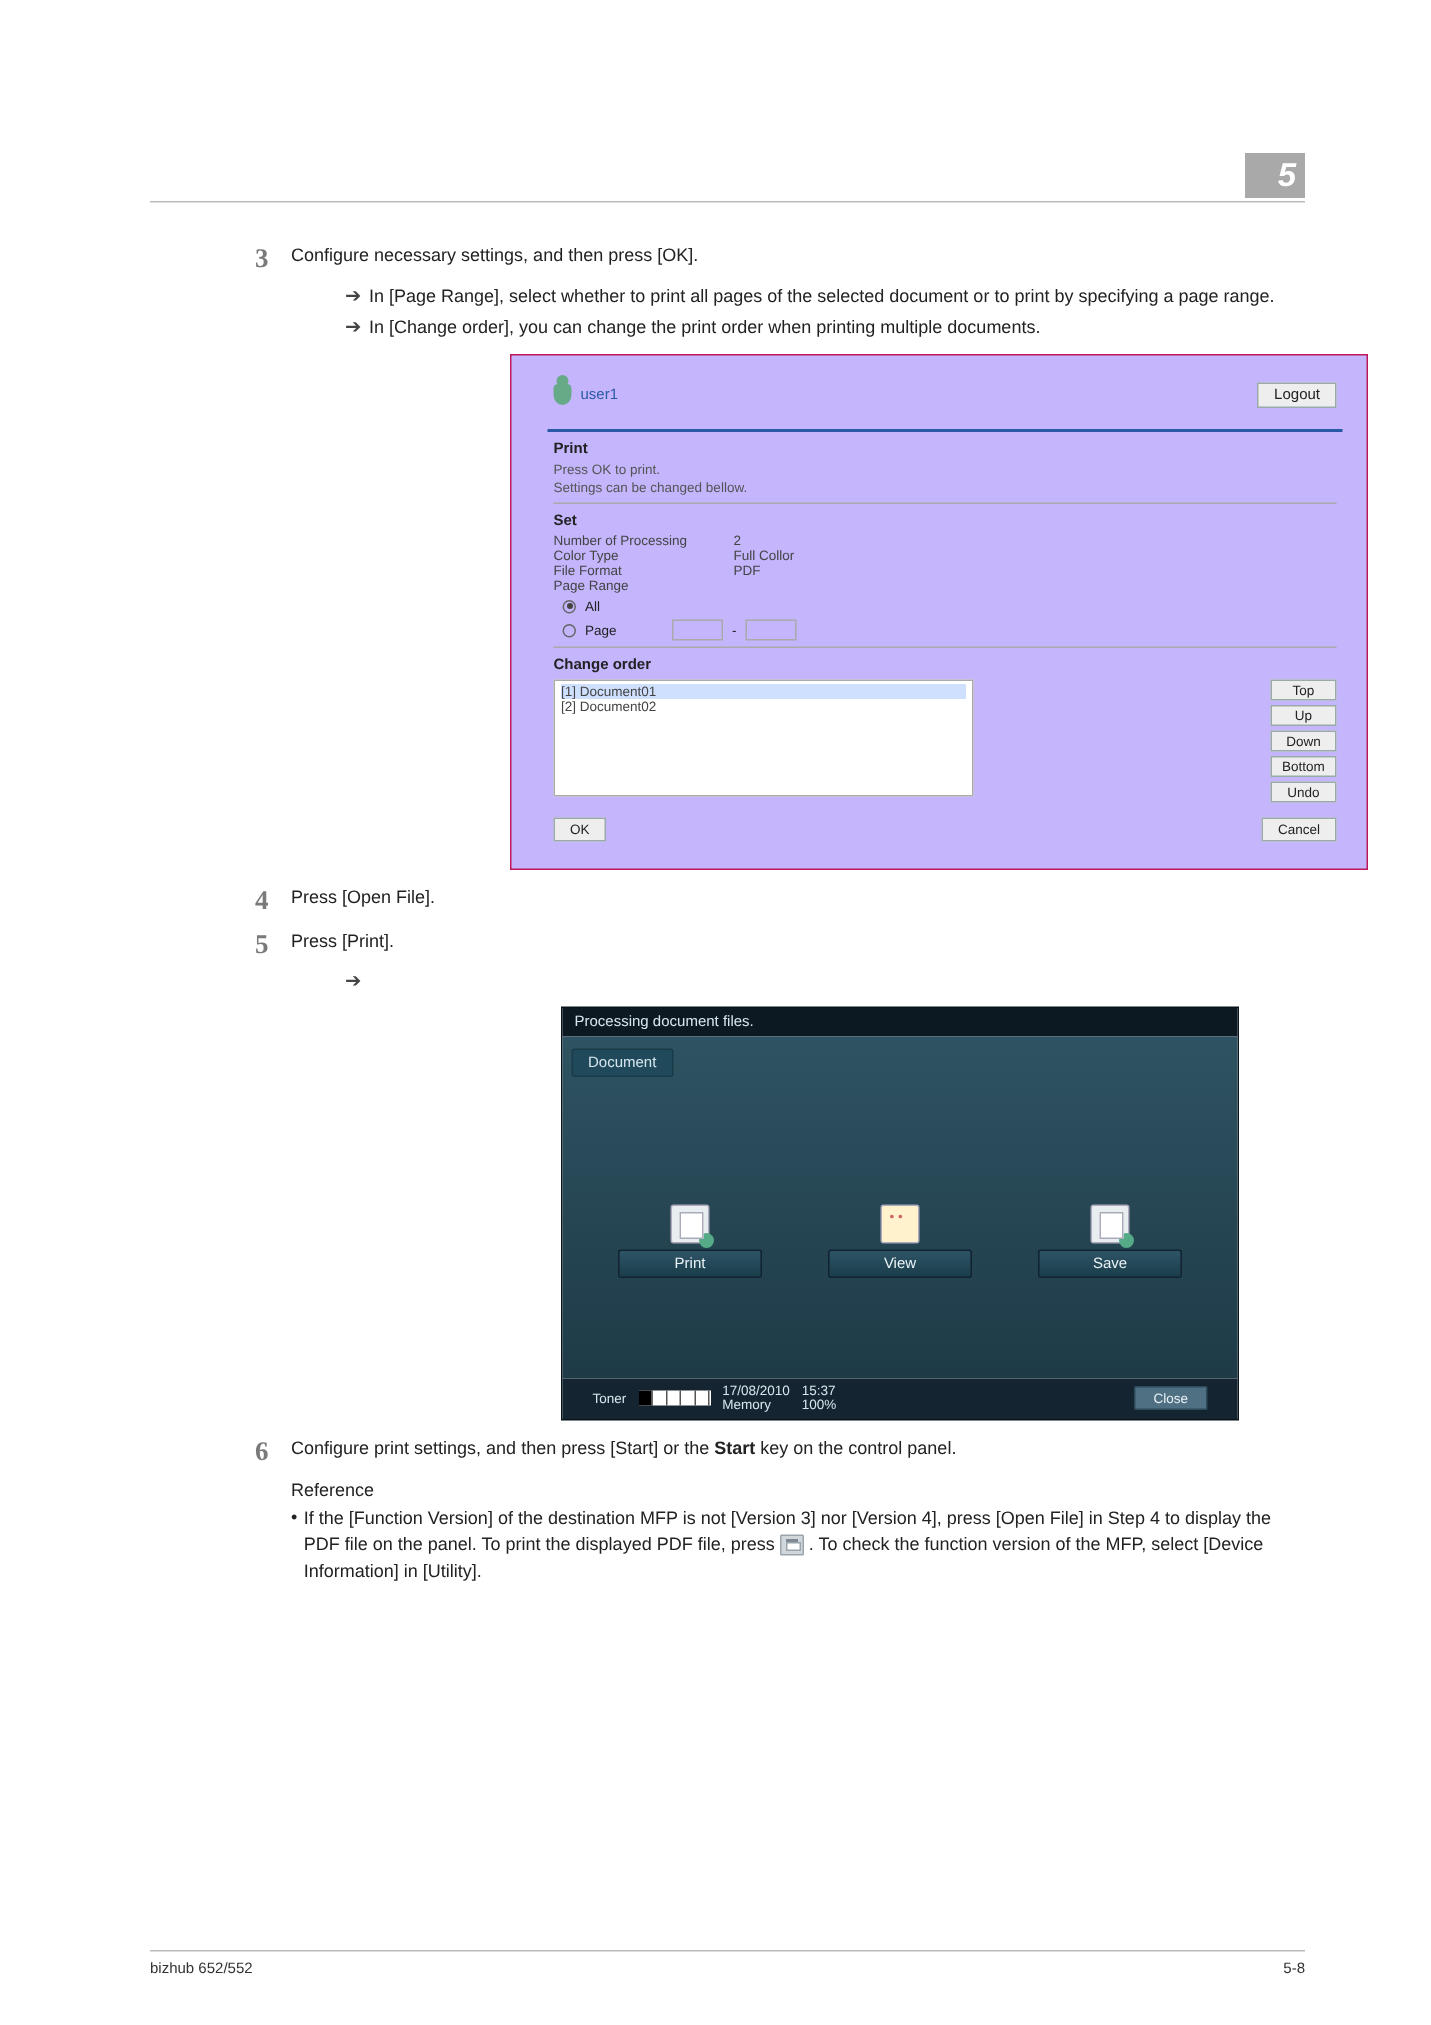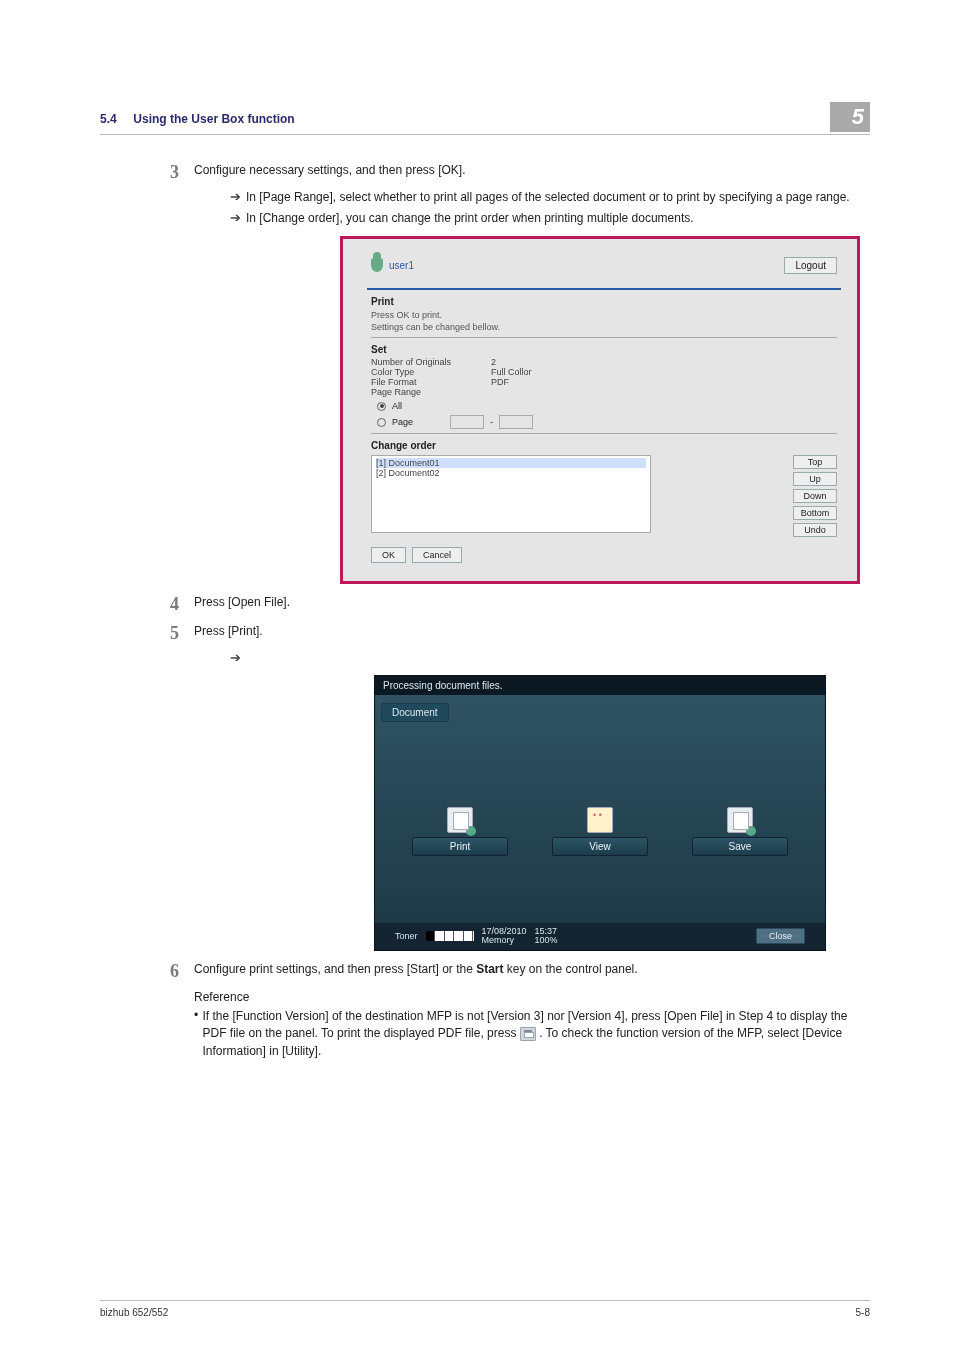--- a/index.html
+++ b/index.html
@@ -18,21 +18,21 @@
   .arrow { width: 16px; color: #444; font-size: 13px; line-height: 1.3; }
   .sub-text { font-size: 12px; line-height: 1.45; max-width: 620px; }
   .ref-head { margin: 8px 0 0 94px; font-size: 12px; }
   .bullet-row { display: flex; align-items: flex-start; margin: 4px 0 0 94px; }
   .bullet-row .dot { width: 18px; font-size: 12px; line-height: 1.3; }
   .bullet-row .txt { font-size: 12px; line-height: 1.45; max-width: 670px; }
   .inline-icon { display: inline-block; vertical-align: middle; width: 16px; height: 14px; background: #d2d7dc; border: 1px solid #9aa4ad; position: relative; border-radius: 1px; }
   .inline-icon::before { content: ""; position: absolute; left: 3px; top: 2px; width: 8px; height: 3px; background: #7f8a94; }
   .inline-icon::after { content: ""; position: absolute; left: 3px; bottom: 2px; width: 8px; height: 4px; background: #fff; border: 1px solid #9aa4ad; }
   
-  .shot1 { width: 520px; margin: 8px 0 10px 240px; border: 3px solid #be185d; background: #e5e5e5; padding: 18px 20px 18px 28px; }
+  .shot1 { width: 572px; margin: 8px 0 10px 240px; border: 1px solid #be185d; background: #c4b5fd; padding: 18px 20px 18px 28px; }
   .shot1-top { display: flex; align-items: center; justify-content: space-between; margin-bottom: 14px; }
   .user-wrap { display: flex; align-items: center; gap: 6px; }
   .user-ico { width: 12px; height: 14px; background: #6a8; border-radius: 3px 3px 50% 50%; position: relative; }
   .user-ico::before { content: ""; position: absolute; top: -6px; left: 2px; width: 8px; height: 8px; background: #6a8; border-radius: 50%; }
   .shot1 .btn { font-size: 10px; padding: 2px 10px; border: 1px solid #9aa; background: #eee; cursor: pointer; }
   .shot1 hr.rule { border: none; border-top: 2px solid #2a59a5; margin: 0 -4px 6px; }
   .shot1 .sect-title { font-size: 10px; font-weight: bold; margin: 6px 0 2px; }
   .shot1 .small { font-size: 9px; color: #555; line-height: 1.35; }
   .shot1 .thinrule { border: none; border-top: 1px solid #aaa; margin: 4px 0; }
   .kv { display: flex; font-size: 9px; color: #444; }
@@ -41,21 +41,21 @@
   .radio-row { display: flex; align-items: center; gap: 6px; font-size: 9px; margin: 4px 0 2px 6px; }
   .radio { width: 9px; height: 9px; border: 1px solid #666; border-radius: 50%; display: inline-block; position: relative; }
   .radio.checked::after { content: ""; position: absolute; top: 1.5px; left: 1.5px; width: 4px; height: 4px; background: #444; border-radius: 50%; }
   .pg-input { width: 34px; height: 14px; border: 1px solid #aaa; font-size: 9px; display: inline-block; }
   .order-area { display: flex; gap: 10px; align-items: flex-start; margin-top: 4px; }
   .order-list { width: 280px; height: 78px; border: 1px solid #aaa; background: #fff; padding: 2px 4px; }
   .order-list .row { font-size: 9px; color: #444; }
   .order-list .row.sel { background: #cfe0ff; }
   .order-btns { display: flex; flex-direction: column; gap: 3px; margin-left: auto; }
   .order-btns .ob { font-size: 9px; padding: 1px 5px; border: 1px solid #9aa; background: #eee; width: 44px; text-align: center; }
-  .okrow { display: flex; justify-content: flex-start; gap: 6px; margin-top: 10px; }
+  .okrow { display: flex; justify-content: space-between; gap: 6px; margin-top: 10px; }
   .okrow .cb { font-size: 9px; padding: 2px 10px; border: 1px solid #9aa; background: #eee; }
   
   .shot2 { width: 452px; margin: 8px 0 10px 274px; border: 1px solid #05121b; }
   .shot2-top { background: #0d1922; color: #d8e7ee; font-size: 10px; padding: 4px 8px; }
   .shot2-body { background: linear-gradient(#2f5362, #1e3a47); height: 228px; position: relative; }
   .doc-tab { position: absolute; top: 8px; left: 6px; background: #204a5b; border: 1px solid #1a3a48; color: #d8e7ee; font-size: 10px; padding: 3px 10px; border-radius: 2px; }
   .panel-btns { position: absolute; top: 112px; left: 0; right: 0; display: flex; justify-content: center; gap: 44px; }
   .pbtn { width: 96px; display: flex; flex-direction: column; align-items: center; gap: 4px; }
   .pbtn .ic { width: 26px; height: 26px; background: #e8edf0; border: 1px solid #aab; border-radius: 2px; position: relative; }
   .pbtn .ic.print::after { content: ""; position: absolute; top: 4px; left: 5px; width: 14px; height: 16px; background: #fff; border: 1px solid #aab; }
@@ -70,26 +70,20 @@
   .toner-bar span { flex: 1; border-right: 1px solid #555; }
   .toner-bar span.off { background: #000; }
   .close-b { margin-left: auto; background: #4f6f83; border: 1px solid #2c4a5a; color: #eaf2f5; font-size: 9px; padding: 2px 12px; border-radius: 1px; }
   .footer { position: absolute; bottom: 32px; left: 100px; right: 84px; display: flex; justify-content: space-between; font-size: 10px; color: #333; border-top: 1px solid #bbb; padding-top: 6px; }
   .user-name { font-size: 10px; color: #2a59a5; }
 </style>
 </head>
 <body>
 
 <div class="page">
-  <div class="hdr">
-    <div class="hdr-title">
-      <span>5.4</span>&nbsp;&nbsp;&nbsp;&nbsp;
-      <span>Using the User Box function</span>
-    </div>
-  </div>
   <div class="chip-5">
       <span>5</span>
     </div>
   <div class="hrline"></div>
 
   <div class="body">
 
     <div class="step">
       <div class="step-num">3</div>
       <div class="step-text">Configure necessary settings, and then press [OK].</div>
@@ -111,21 +105,21 @@
         </div>
         <div class="btn">Logout</div>
       </div>
       <hr class="rule">
       <div class="sect-title">Print</div>
       <div class="small">Press OK to print.</div>
       <div class="small">Settings can be changed bellow.</div>
       <hr class="thinrule">
       <div class="sect-title">Set</div>
       <div class="kv">
-          <div class="k">Number of Originals</div>
+          <div class="k">Number of Processing</div>
           <div class="v">2</div>
         </div>
       <div class="kv">
           <div class="k">Color Type</div>
           <div class="v">Full Collor</div>
         </div>
       <div class="kv">
           <div class="k">File Format</div>
           <div class="v">PDF</div>
         </div>

